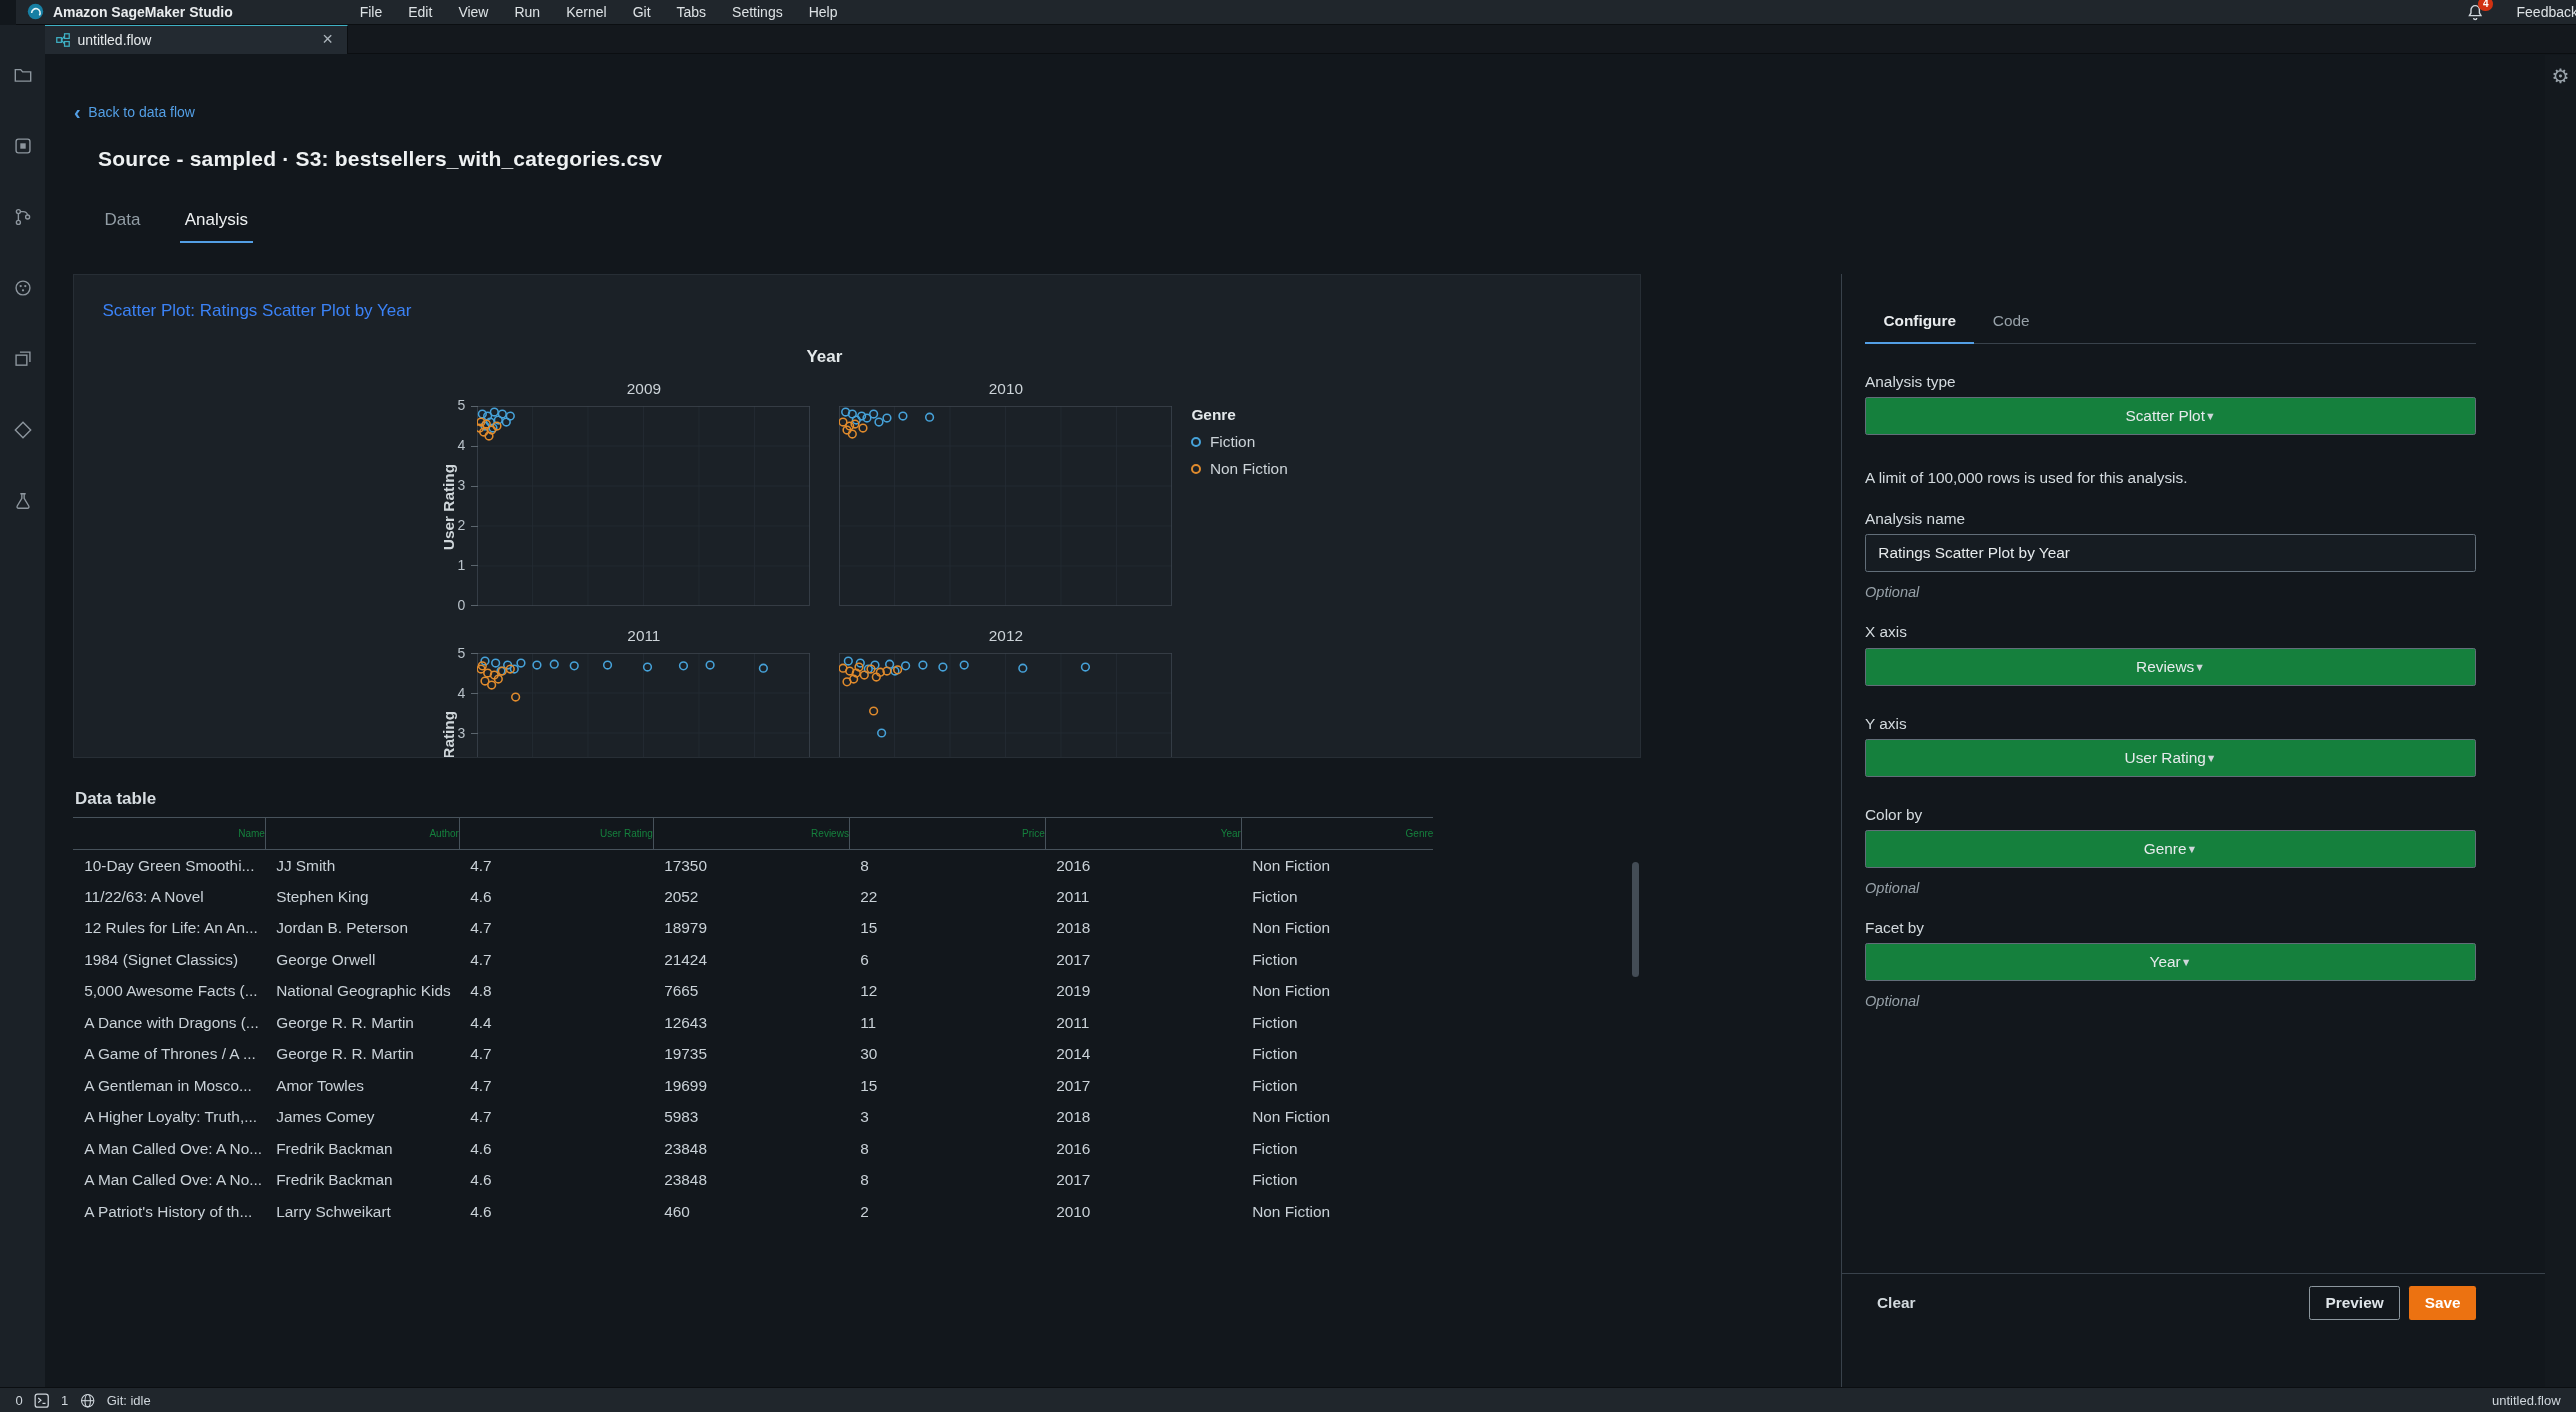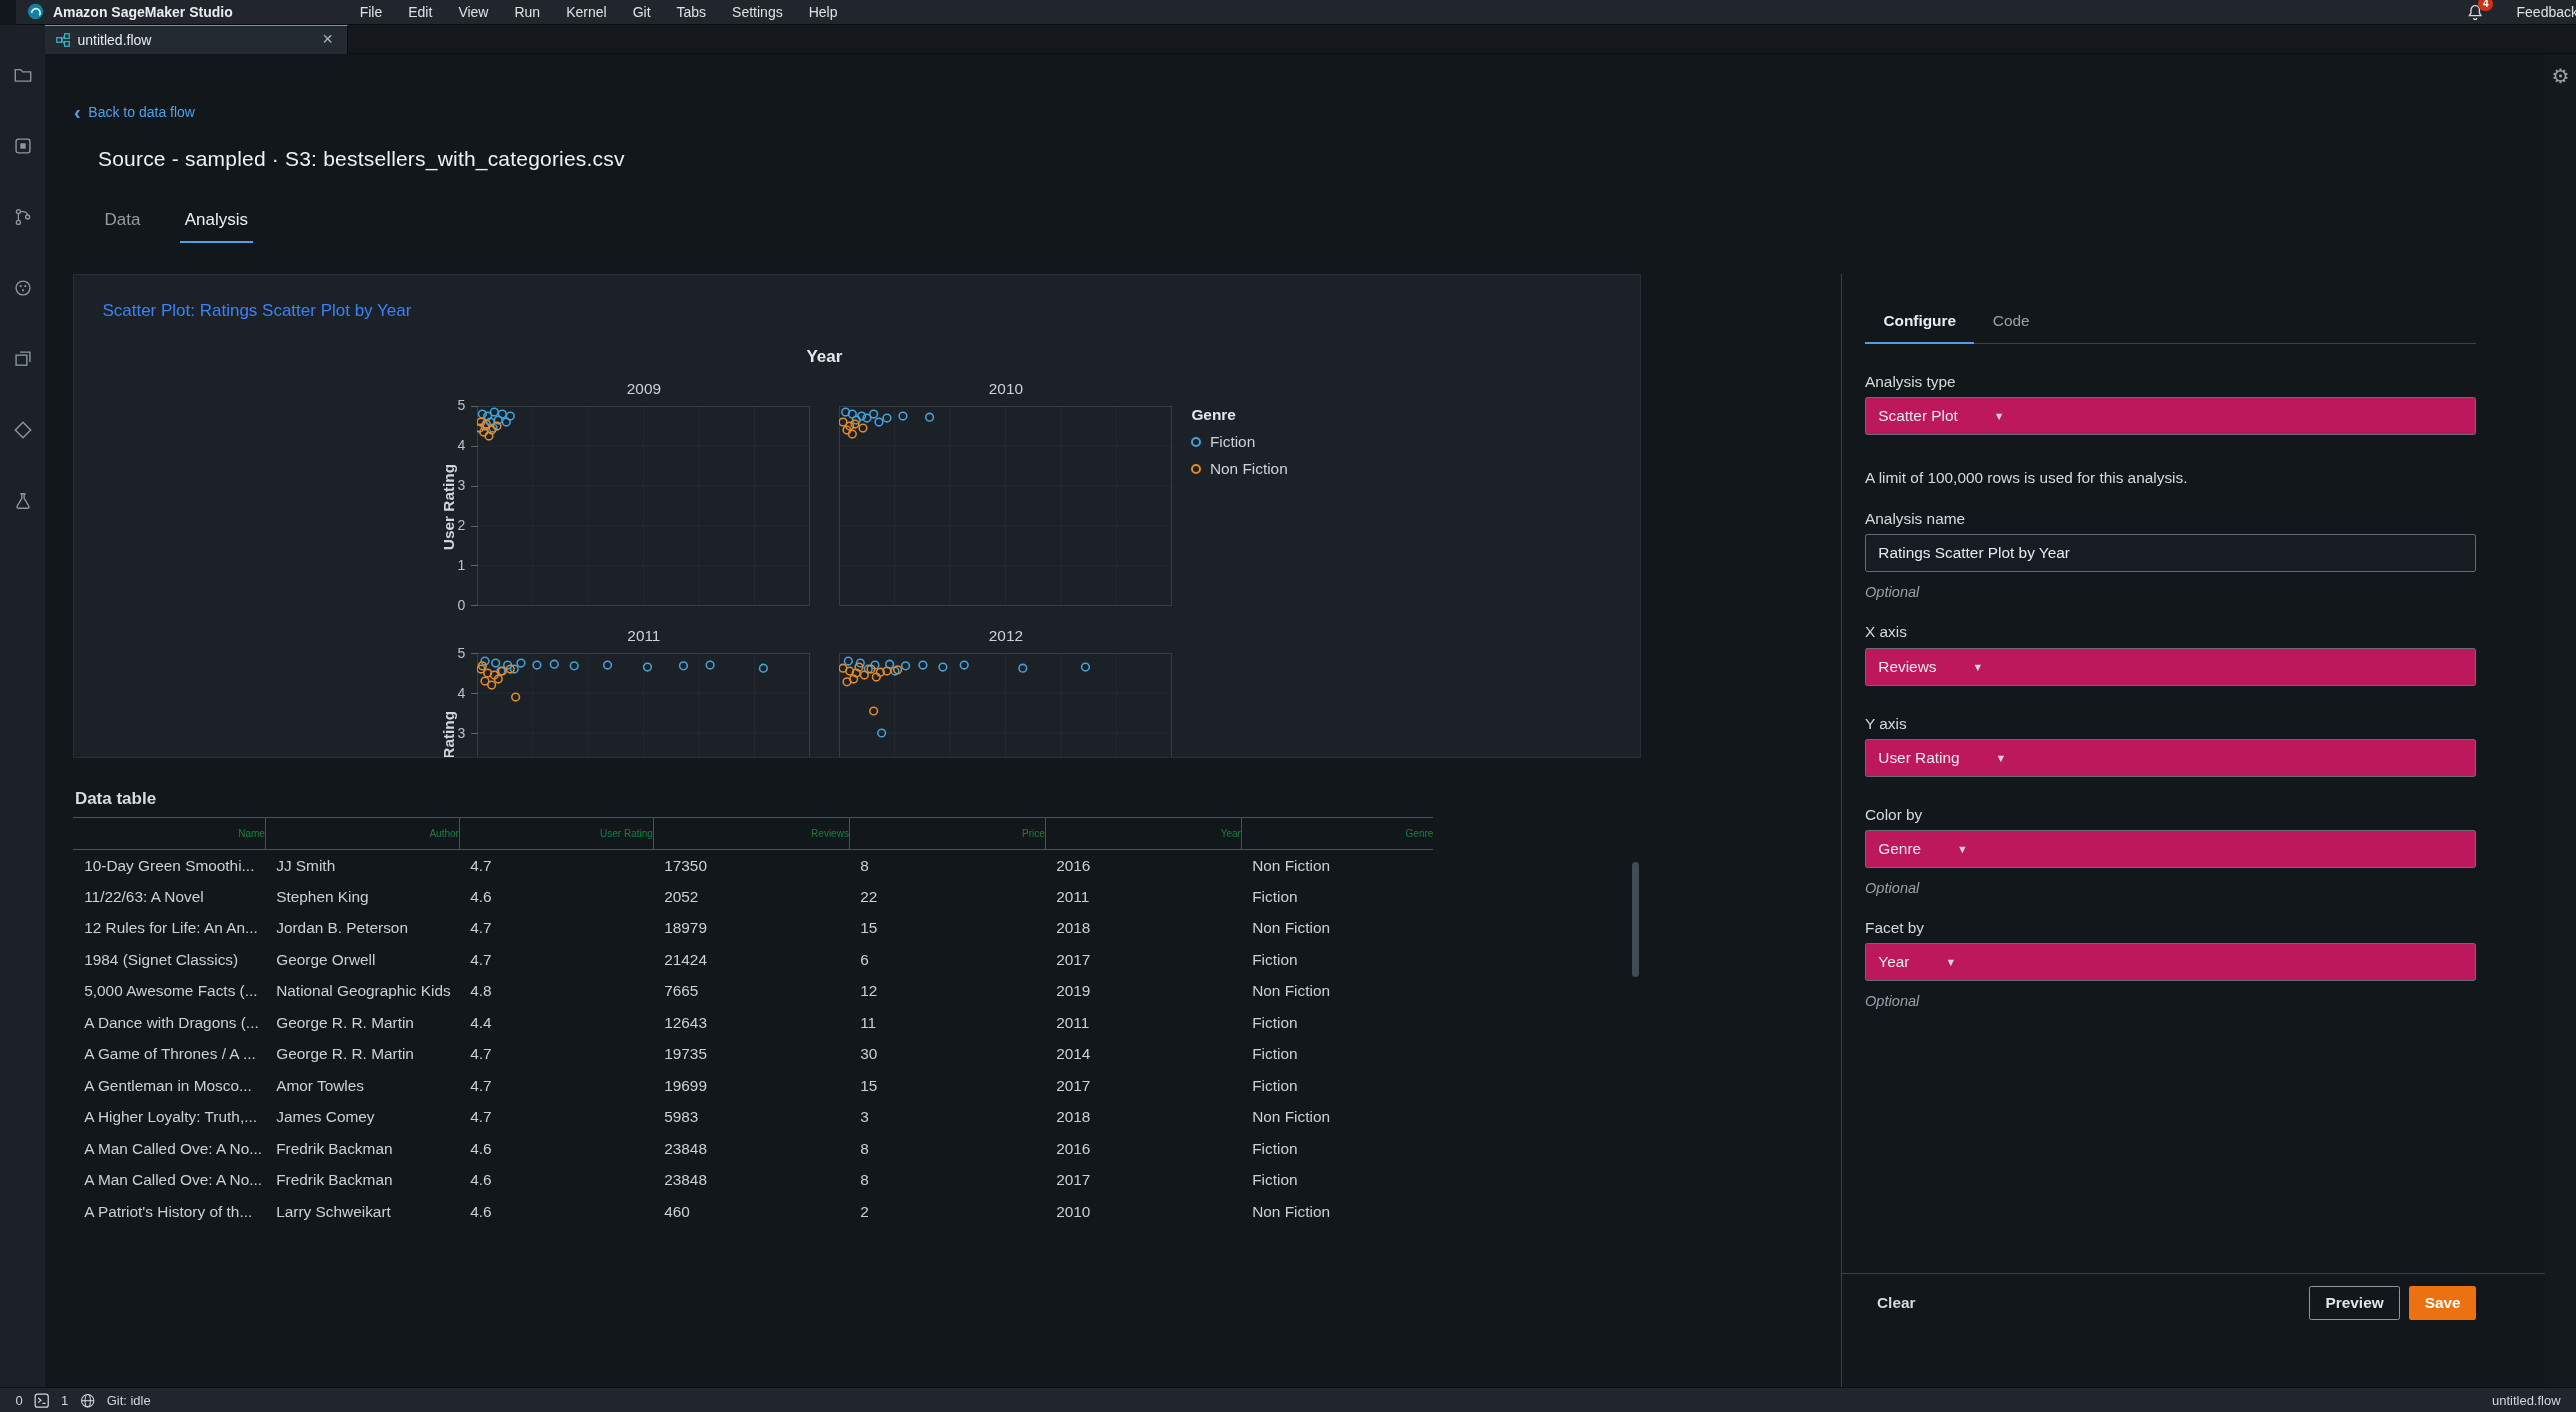--- a/index.html
+++ b/index.html
@@ -30,21 +30,21 @@
   .tab-close { color:#aab3ba; font-size:18.4px; line-height:18.4px; cursor:pointer; padding:0 3.1px; }
 
   
   .gear-strip { position:absolute; right:0; top:55px; width:31px; bottom:24.6px; background:#14191e; z-index:3; }
   .gear { font-size:20px; color:#99a3ab; text-align:center; margin-top:9.2px; cursor:pointer; }
 
   
   .content { position:absolute; left:45px; top:55px; right:31px; bottom:24.6px; background:#12171c; }
   .back-link { position:absolute; left:29px; top:49px; display:flex; align-items:center; color:#539fe5; font-size:14px; cursor:pointer; }
   .chev { font-size:20px; line-height:14px; margin-right:7.7px; font-weight:700; }
-  .page-title { position:absolute; left:53px; top:92px; font-size:21px; font-weight:400; color:#eef1f2; letter-spacing:0.2px; }
+  .page-title { position:absolute; left:53px; top:92px; font-size:21px; font-weight:700; color:#eef1f2; letter-spacing:0.2px; }
   .ptabs { position:absolute; left:55px; top:155px; display:flex; }
   .ptab { font-size:17px; color:#929da5; padding:0 4.6px 10.8px 4.6px; margin-right:35px; cursor:pointer;text-align:center; }
   .ptab.active { color:#eef1f2; border-bottom:2.3px solid #539fe5; }
 
   
   .left-col { position:absolute; left:28.4px; top:219px; width:1568px; height:962px; overflow:hidden; }
   .chart-panel { position:absolute; left:0; top:0; width:1568px; height:484px; background:#1b2127; border:0.8px solid #272e35; overflow:hidden; }
   .chart-title { position:absolute; left:28px; top:26px; font-size:17px; color:#3b82f6; }
   .facet-grid { position:absolute; inset:0; }
   .year-label { position:absolute; left:403px; top:72px; width:694px; text-align:center; font-size:17px; font-weight:700; color:#e3e8ea; }
@@ -64,21 +64,21 @@
   .data-table td { font-size:15.4px; color:#c9d1d7; height:31.5px; padding:0 4.6px 0 10.8px; white-space:nowrap; overflow:hidden; }
   .scroll-thumb { position:absolute; right:2.3px; top:588px; width:7px; height:115px; background:#434c55; border-radius:3.8px; cursor:grab; }
 
   
   .panel { position:absolute; left:1796px; top:219px; width:743px; bottom:0; border-left:0.8px solid #39424b; padding:0 108px 0 23px; }
   .ctabs { display:flex; margin-top:35px; height:35px; border-bottom:0.8px solid #39424b; }
   .ctab { font-size:15.4px; color:#97a1a8; padding:3.1px 18.4px 0 18.4px; cursor:pointer; position:relative; }
   .ctab.active { color:#e9ecee; font-weight:700; }
   .ctab.active::after { content:""; position:absolute; left:0; right:0; bottom:-0.8px; height:2.3px; background:#539fe5; }
   .field-label { font-size:15.4px; color:#d3dade; }
-  .select { height:38px; width:100%; background:#be185d; border:0.8px solid #626e79; border-radius:2.3px; display:flex; align-items:center; justify-content:flex-start; padding:0 12.3px; font-size:15.4px; color:#e6eaec; cursor:pointer; margin-top:6.1px;gap:36px; }
+  .select { height:38px; width:100%; background:#15803d; border:0.8px solid #626e79; border-radius:2.3px; display:flex; align-items:center; justify-content:center; padding:0 12.3px; font-size:15.4px; color:#e6eaec; cursor:pointer; margin-top:6.1px; }
   .caret { font-size:10.8px; color:#cfd5da; }
   .text-input { display:block; width:100%; height:38px; background:#161c22; border:0.8px solid #626e79; border-radius:2.3px; color:#e6eaec; font-size:15.4px; padding:0 12.3px; margin-top:6.1px; font-family:"Liberation Sans",sans-serif; }
   .optional { font-style:italic; font-size:14.6px; color:#97a1a8; margin-top:12.3px; }
   .note { font-size:15.4px; color:#d3dade; margin-top:34px; }
   .panel-footer { position:absolute; left:0; right:0; top:999px; border-top:0.8px solid #39424b; padding:12.3px 108px 0 35px; display:flex; align-items:center; }
   .clear-btn { font-size:15.4px; font-weight:700; color:#d3dade; cursor:pointer; }
   .footer-spacer { flex:1; }
   .btn-secondary { height:34px; background:transparent; border:1.5px solid #8c979e; border-radius:2.3px; color:#dfe5e9; font-size:15.4px; font-weight:700; padding:0 15.4px; cursor:pointer; font-family:"Liberation Sans",sans-serif; }
   .btn-primary { height:34px; background:#ec7211; border:none; border-radius:2.3px; color:#fff; font-size:15.4px; font-weight:700; padding:0 15.4px; margin-left:9.2px; cursor:pointer; font-family:"Liberation Sans",sans-serif; }
 

